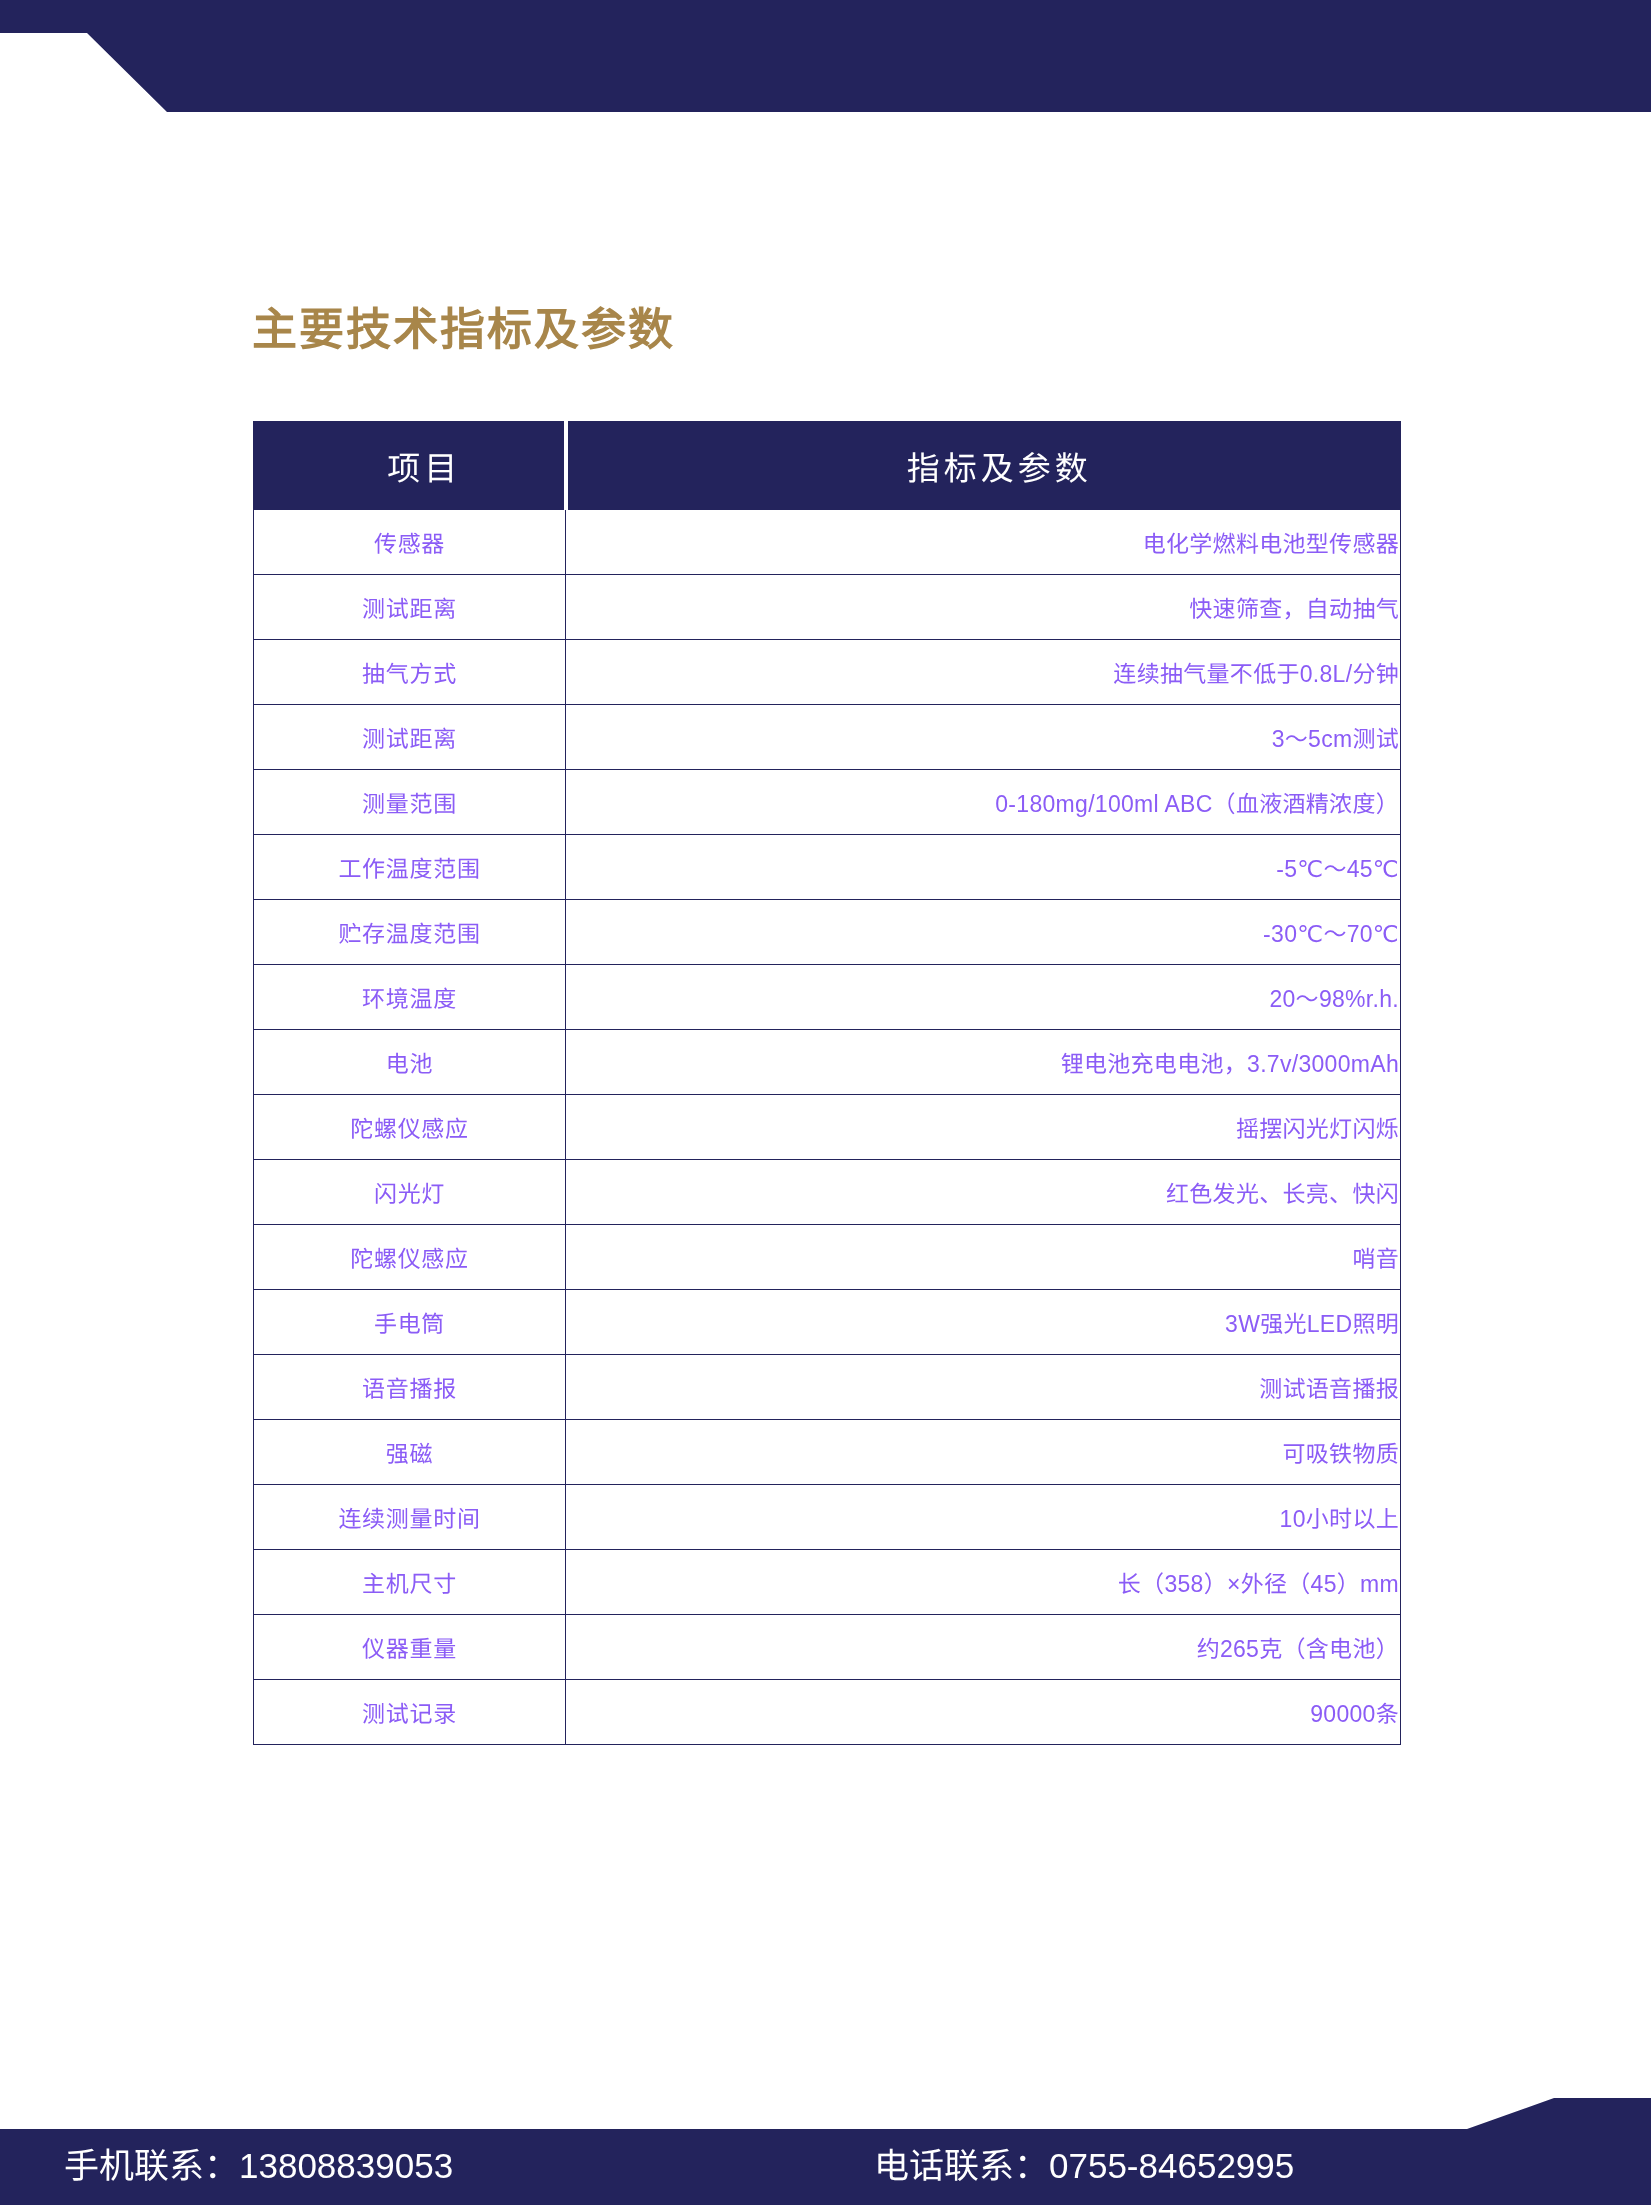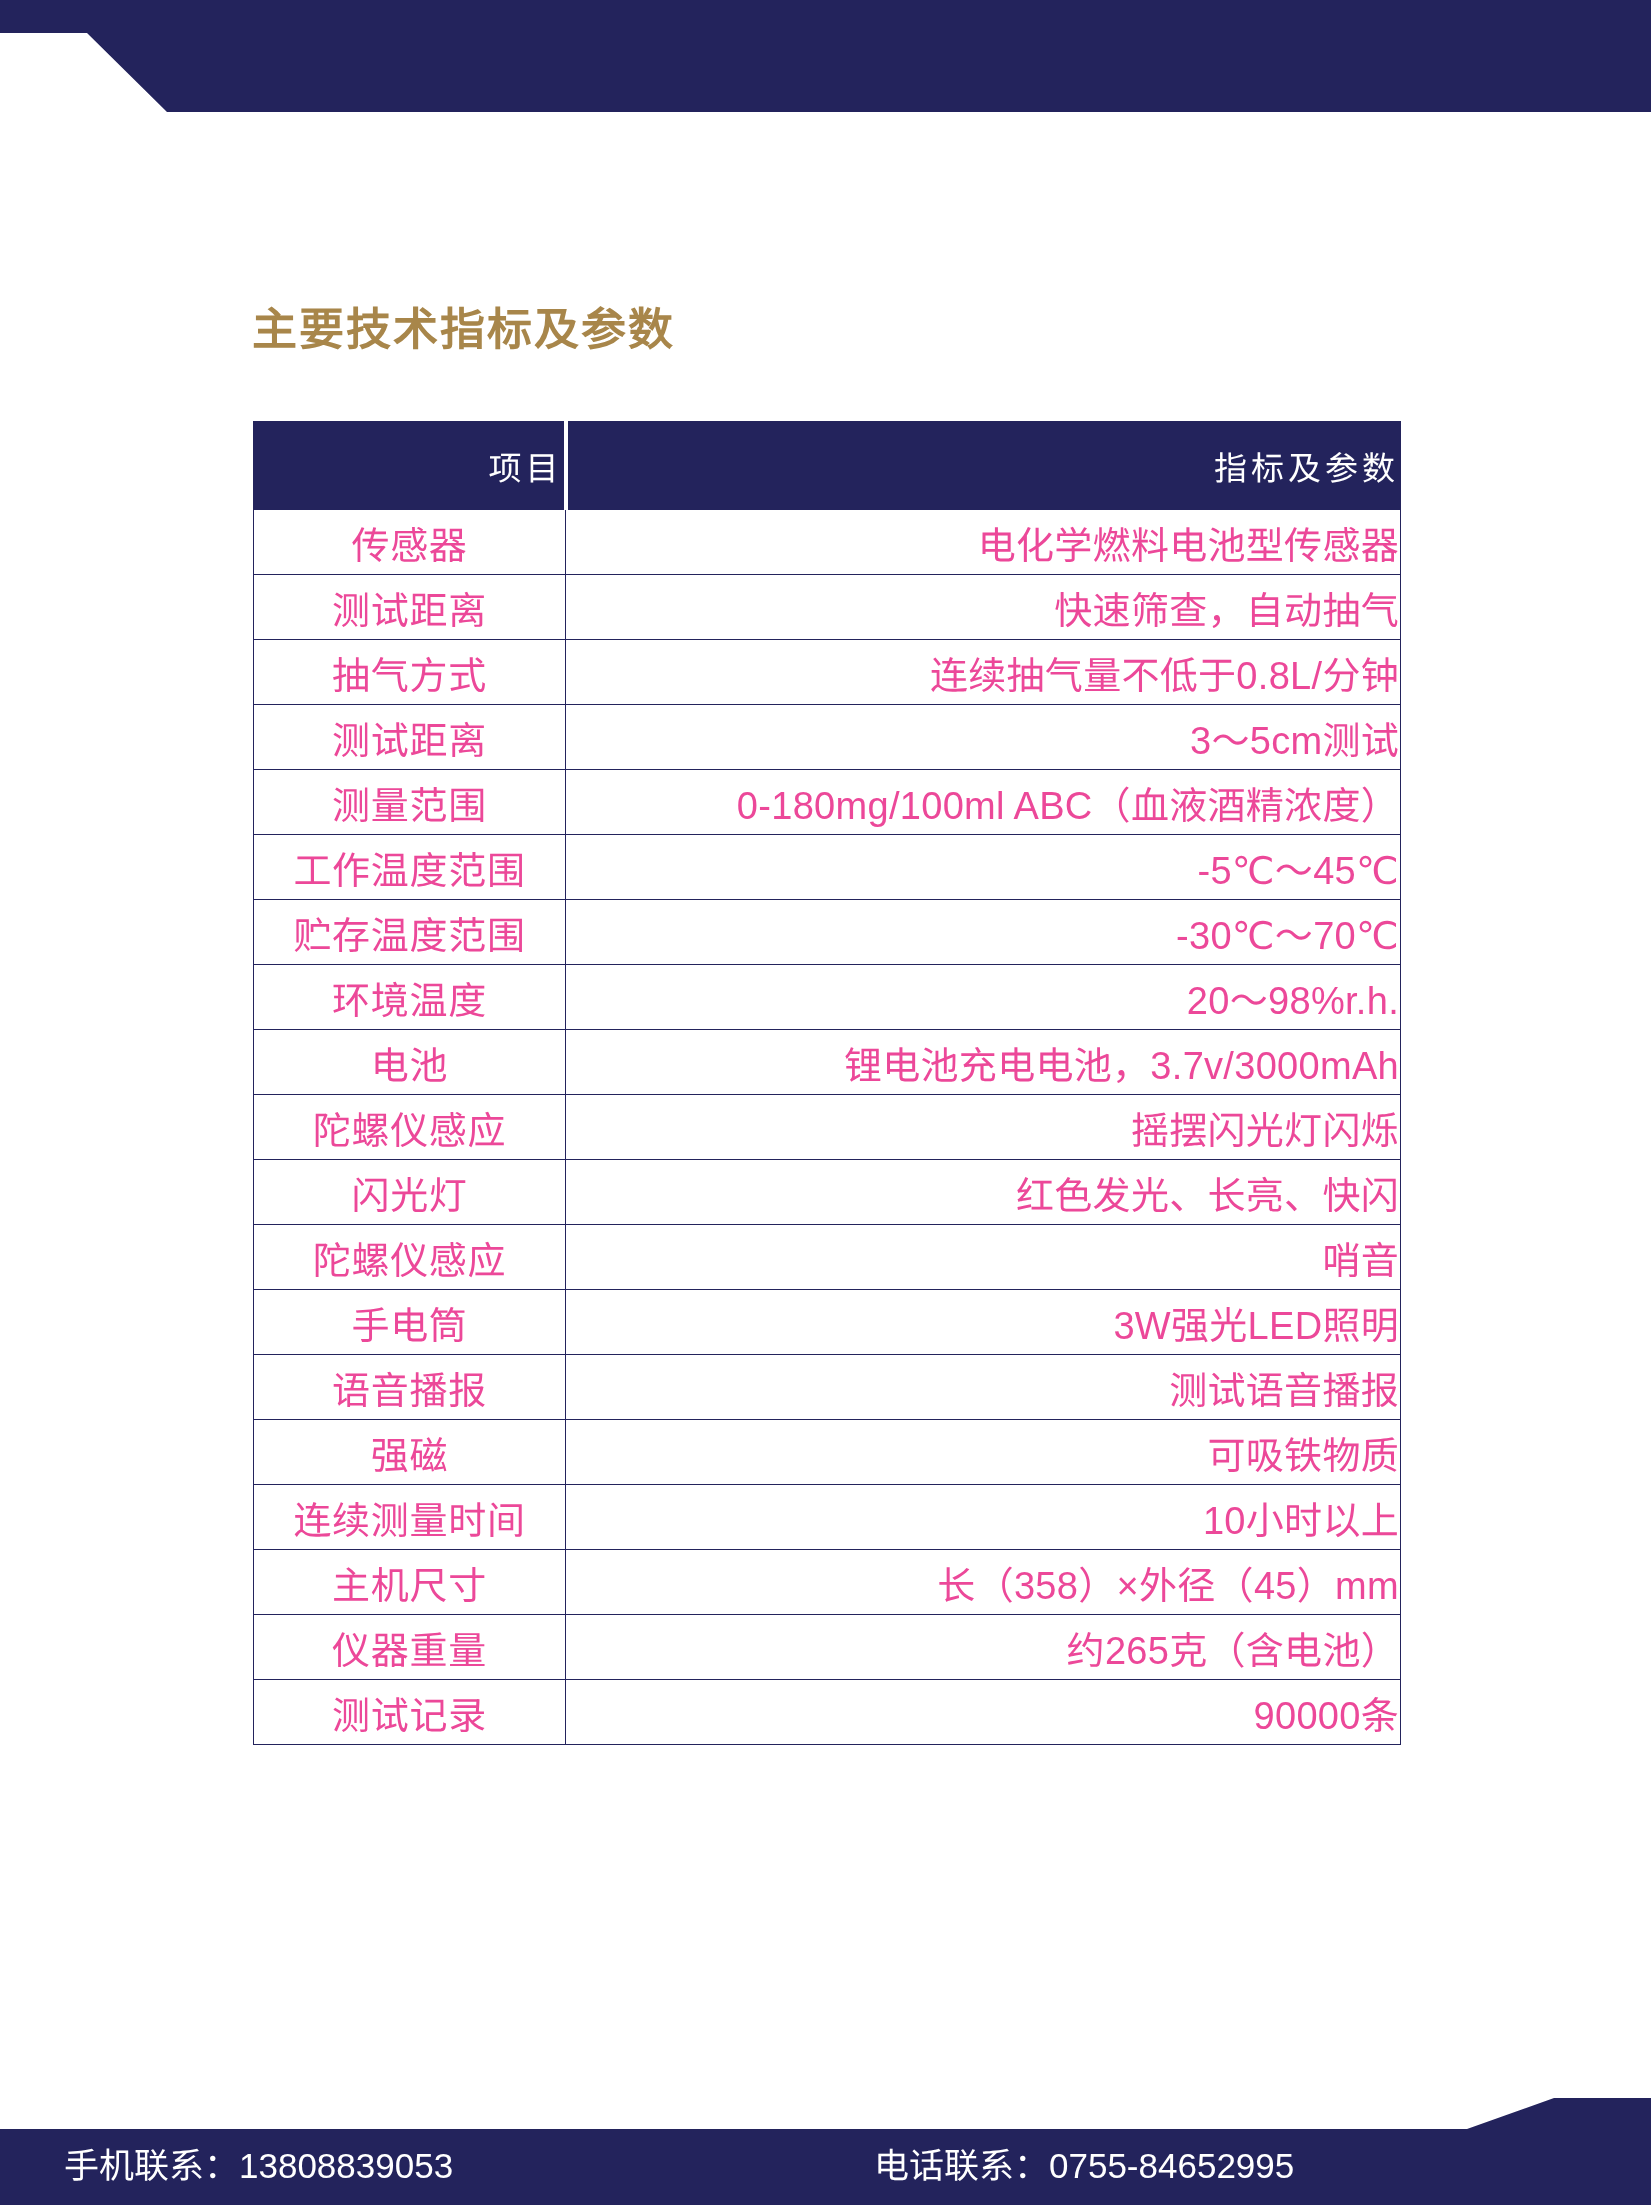--- a/index.html
+++ b/index.html
@@ -88,32 +88,32 @@
   table.spec-table col.c1 { width: 312px; }
   table.spec-table col.c2 { width: 835px; }
 
   table.spec-table thead th {
     background: #23235c;
     color: #ffffff;
     font-size: 33px;
     font-weight: normal;
     height: 85px;
     letter-spacing: 4px;
-    text-align: right;
+    text-align: center;
     border: 1.3px solid #23235c;
     padding-left: 32px;
   }
   table.spec-table thead th.th-sep {
     border-left: 4px solid #ffffff;
   }
 
   table.spec-table tbody td {
     height: 65px;
-    font-size: 38px;
-    color: #ec4899;
+    font-size: 23px;
+    color: #8b5cf6;
     border: 1.3px solid #23235c;
     box-sizing: border-box;
   }
   table.spec-table tbody td.item {
     text-align: center;
     padding: 0 6.7px;
     letter-spacing: 0.7px;
   }
   table.spec-table tbody td.value {
     text-align: right;

